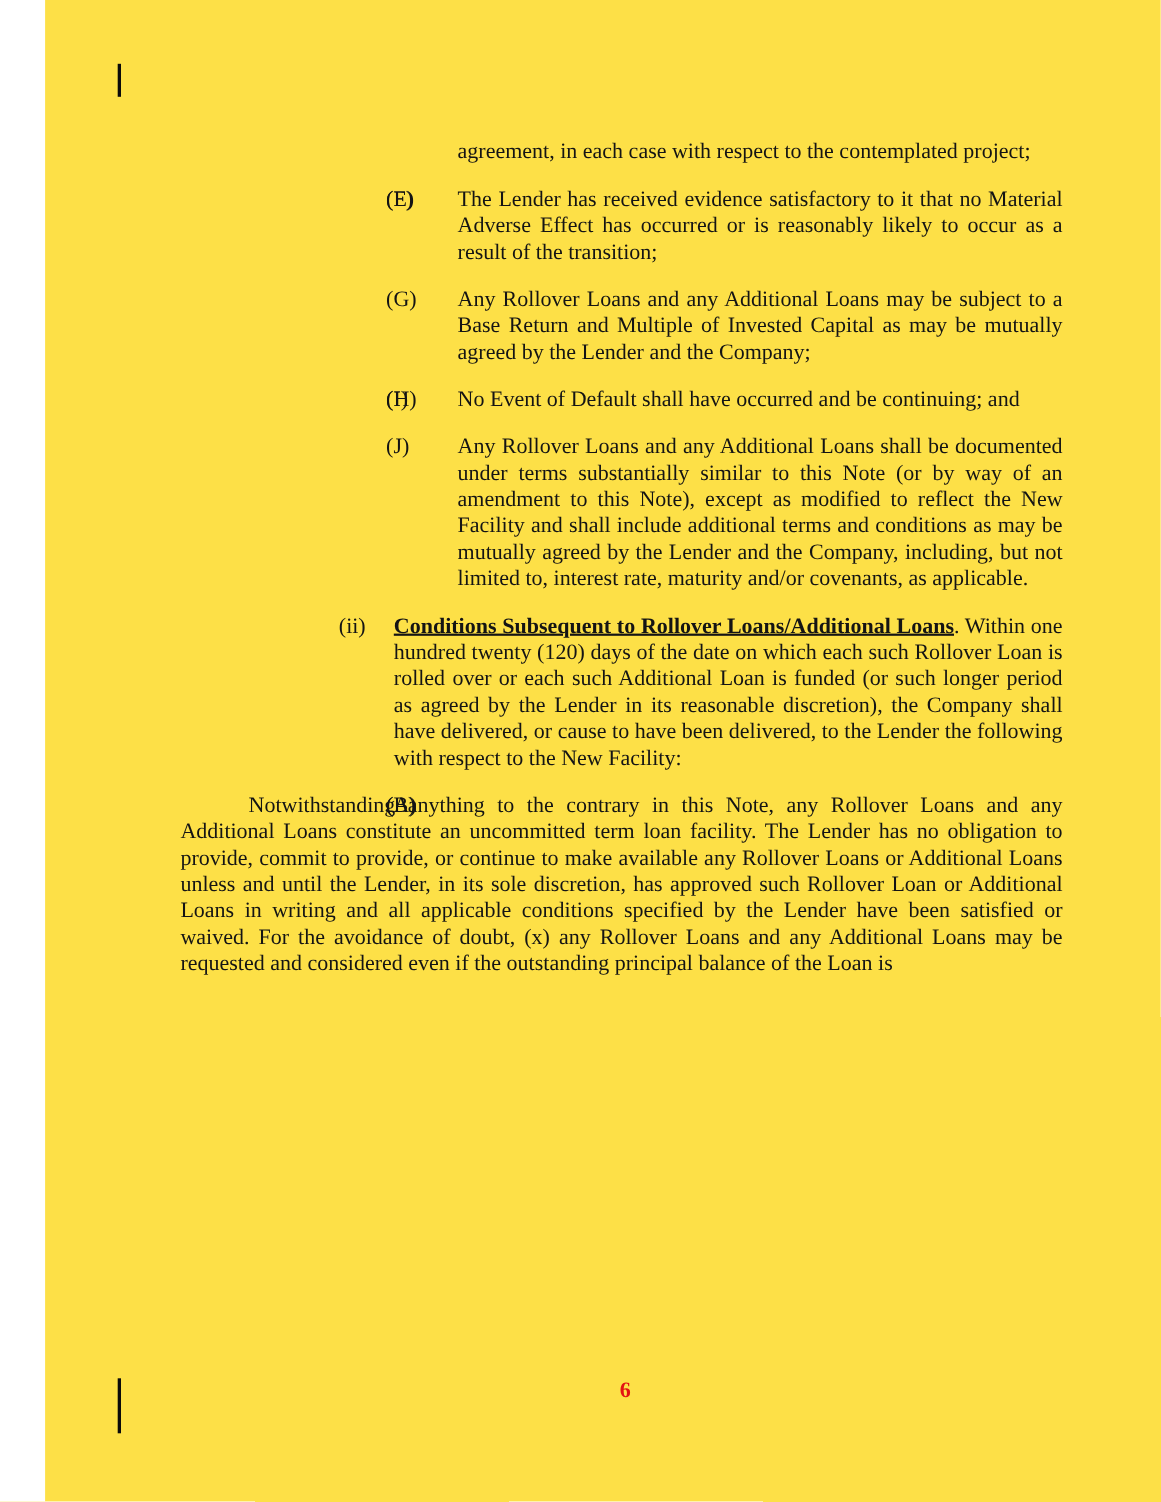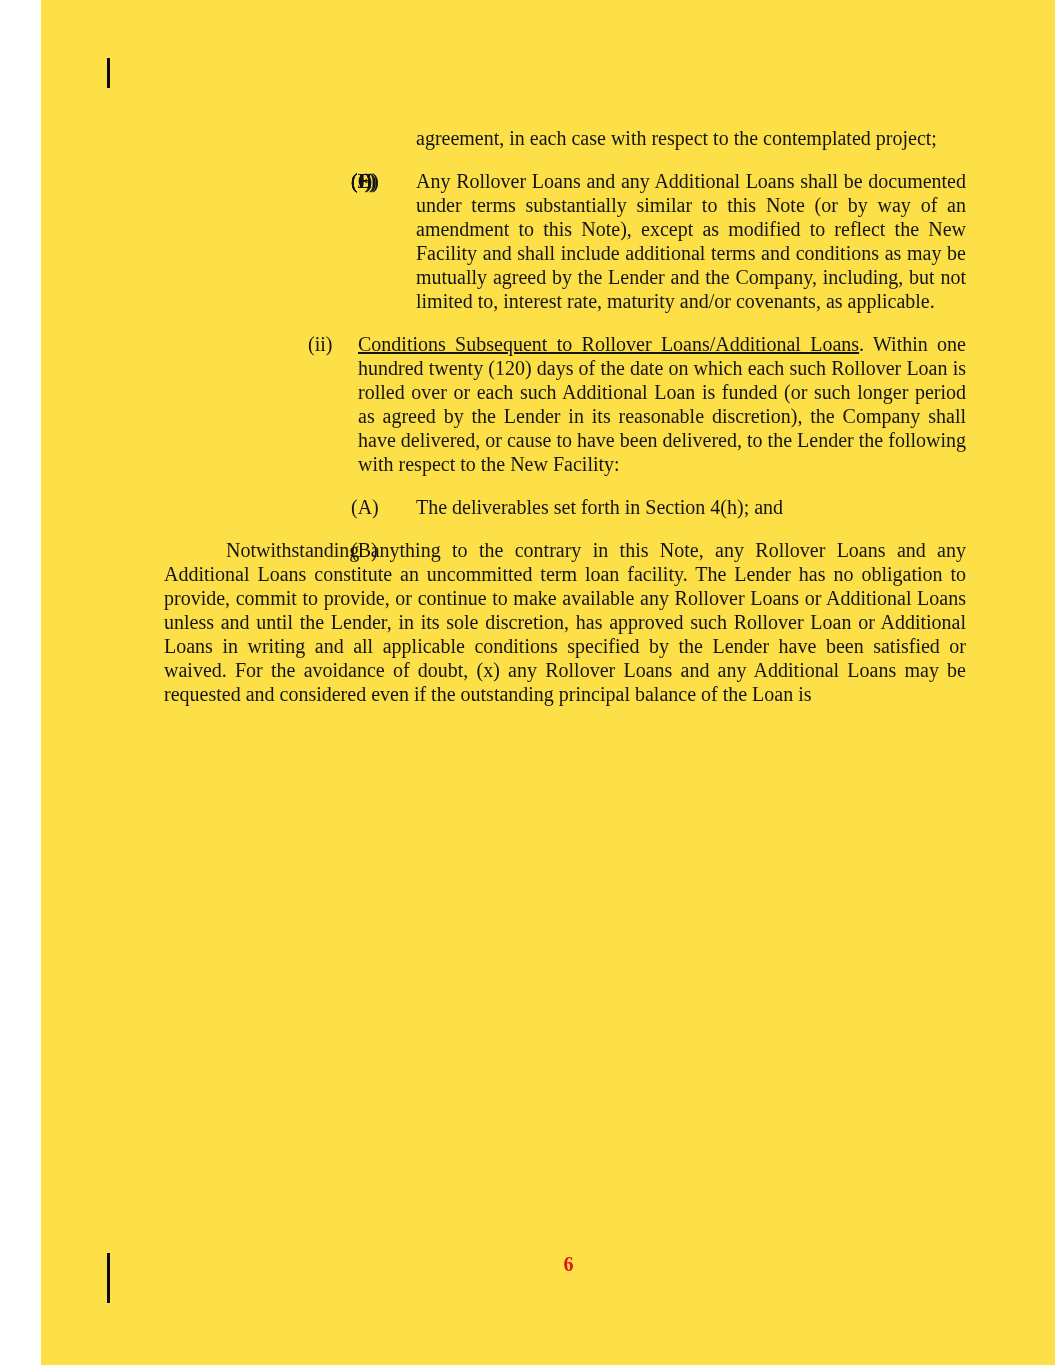--- a/index.html
+++ b/index.html
@@ -56,21 +56,21 @@
   
   .subitem {
     position: relative;
     padding-left: 194px;
   }
   .subitem .label {
     position: absolute;
     left: 144px;
     top: 0;
   }
-  .uline { text-decoration: underline; }
+  .uline { text-decoration: underline; font-weight: bold; }
   .closing {
     text-indent: 62px;
   }
   .pagenum {
     position: absolute;
     top: 1252px;
     left: 0;
     width: 1055px;
     text-align: center;
     font-weight: bold;
@@ -88,47 +88,49 @@
   <div class="content">
 
     <p class="cont">agreement, in each case with respect to the contemplated project;</p>
 
     <div class="clause">
       <span class="label">(E)</span>
     </div>
 
     <div class="clause">
       <span class="label">(F)</span>
+      <span>The Lender has received evidence satisfactory to it that no Material Adverse Effect has occurred or is reasonably likely to occur as a result of the transition;</span>
     </div>
 
     <div class="clause">
       <span class="label">(G)</span>
+      <span>Any Rollover Loans and any Additional Loans may be subject to a Base Return and Multiple of Invested Capital as may be mutually agreed by the Lender and the Company;</span>
     </div>
 
     <div class="clause">
       <span class="label">(H)</span>
     </div>
 
     <div class="clause">
       <span class="label">(I)</span>
+      <span>No Event of Default shall have occurred and be continuing; and</span>
     </div>
 
     <div class="clause">
       <span class="label">(J)</span>
       <span>Any Rollover Loans and any Additional Loans shall be documented under terms substantially similar to this Note (or by way of an amendment to this Note), except as modified to reflect the New Facility and shall include additional terms and conditions as may be mutually agreed by the Lender and the Company, including, but not limited to, interest rate, maturity and/or covenants, as applicable.</span>
     </div>
 
     <div class="subitem">
       <span class="label">(ii)</span>
       <span class="uline">Conditions Subsequent to Rollover Loans/Additional Loans</span><span>. Within one hundred twenty (120) days of the date on which each such Rollover Loan is rolled over or each such Additional Loan is funded (or such longer period as agreed by the Lender in its reasonable discretion), the Company shall have delivered, or cause to have been delivered, to the Lender the following with respect to the New Facility:</span>
     </div>
 
     <div class="clause">
       <span class="label">(A)</span>
-      <span>The deliverables set forth in Section 4(h); and</span>
     </div>
 
     <div class="clause">
       <span class="label">(B)</span>
     </div>
 
     <p class="closing">Notwithstanding anything to the contrary in this Note, any Rollover Loans and any Additional Loans constitute an uncommitted term loan facility. The Lender has no obligation to provide, commit to provide, or continue to make available any Rollover Loans or Additional Loans unless and until the Lender, in its sole discretion, has approved such Rollover Loan or Additional Loans in writing and all applicable conditions specified by the Lender have been satisfied or waived. For the avoidance of doubt, (x) any Rollover Loans and any Additional Loans may be requested and considered even if the outstanding principal balance of the Loan is</p>
 
   </div>
 

